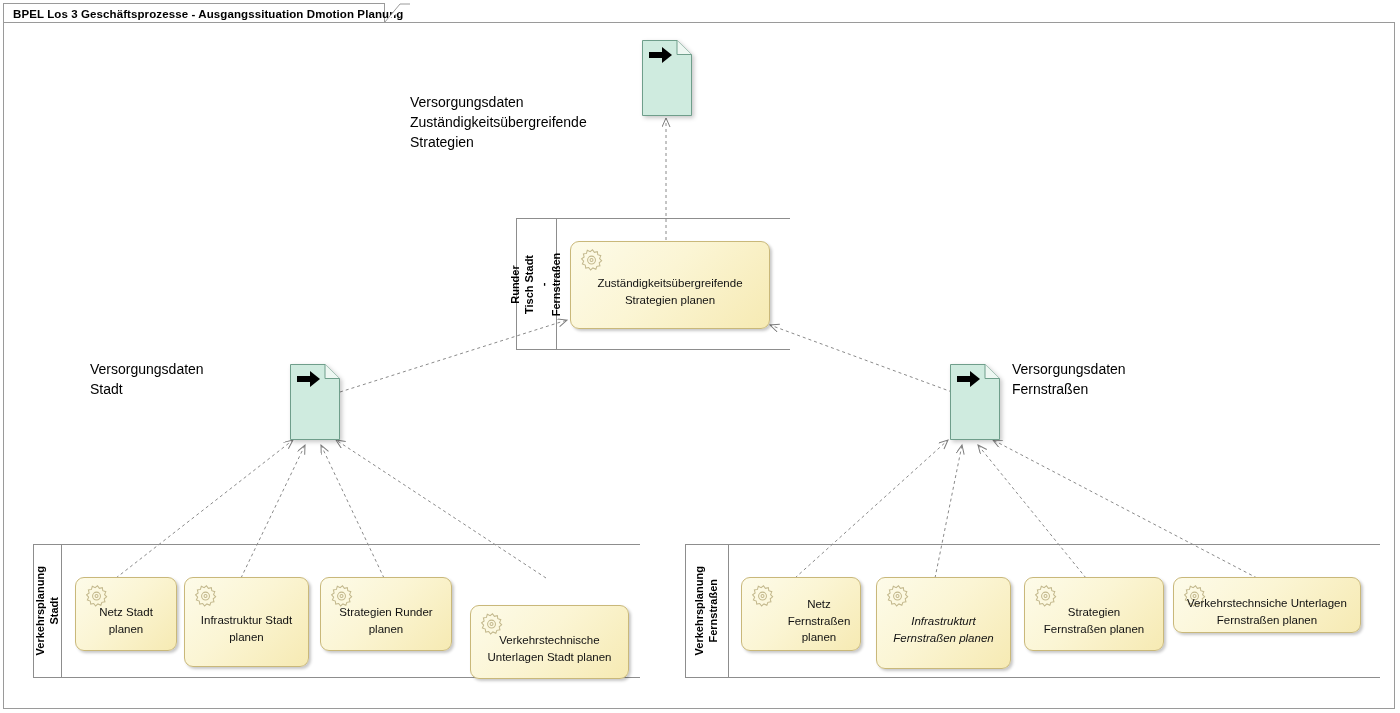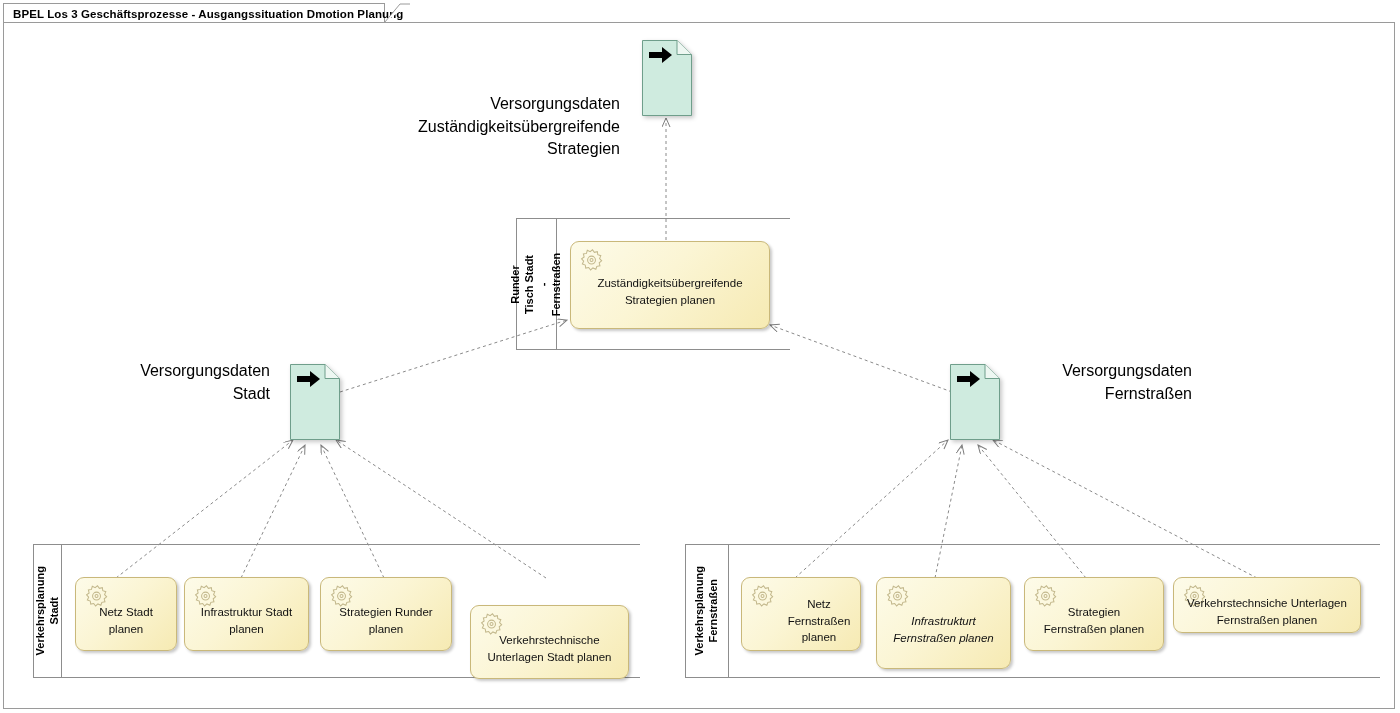--- a/index.html
+++ b/index.html
@@ -24,21 +24,21 @@
   .task{position:absolute;box-sizing:border-box;border:1px solid #c9b87a;border-radius:9px;
         background:linear-gradient(135deg,#fdfbe9 0%,#fbf5d4 45%,#f6eab3 100%);
         box-shadow:2px 2px 3px rgba(0,0,0,.22);
         display:flex;align-items:center;justify-content:center;}
   .task .tlabel{font-size:11.5px;color:#111;text-align:center;line-height:1.45;padding:0 6px;
                 position:relative;top:7px;}
   .gear{position:absolute;left:6px;top:4px;width:30px;height:30px;opacity:.85;}
 
   
   .dataobj{position:absolute;filter:drop-shadow(2px 2px 2px rgba(0,0,0,.22));}
-  .dlabel{position:absolute;font-size:16px;color:#000;text-align:right;line-height:1.42;white-space:pre-line;}
+  .dlabel{position:absolute;font-size:14px;color:#000;text-align:left;line-height:1.42;white-space:pre-line;}
 
   
   .links{position:absolute;left:0;top:0;width:1400px;height:713px;pointer-events:none;}
 </style>
 </head>
 <body>
 
 <div id="canvas">
 
   <div class="title-tab" style="width:382px;">
@@ -108,21 +108,21 @@
                    l-1.1 3.1 l-3.1 -1.4 l-2.5 2.2 l-2 -2.7 l-3.2 0.7 l-0.5 -3.3 l-3.1 -1.1 l1.4 -3.1 l-2.2 -2.4 l2.7 -2
                    l-0.8 -3.2 l3.3 -0.6 z"></path>
           <circle cx="15.5" cy="15" r="4.2"></circle>
             <circle cx="15.5" cy="15" r="1.6"></circle>
         </g>
       </svg>
       <span class="tlabel" style="white-space:pre-line;">Netz Stadt
 planen</span>
     </div>
 
-    <div class="task" style="left:150px;top:32px;width:125px;height:74px;">
+    <div class="task" style="left:150px;top:32px;width:125px;height:90px;">
       <svg class="gear" viewBox="0 0 32 32">
         <g fill="none" stroke="#b9ad7e" stroke-width="1.1">
           <path d="M11 4.5 l3 1.5 l2.5 -2 l2 2.8 l3.2 -0.8 l0.5 3.3 l3.2 1 l-1.3 3.1 l2.2 2.4 l-2.6 2.1 l0.8 3.2 l-3.3 0.6
                    l-1.1 3.1 l-3.1 -1.4 l-2.5 2.2 l-2 -2.7 l-3.2 0.7 l-0.5 -3.3 l-3.1 -1.1 l1.4 -3.1 l-2.2 -2.4 l2.7 -2
                    l-0.8 -3.2 l3.3 -0.6 z"></path>
           <circle cx="15.5" cy="15" r="4.2"></circle>
             <circle cx="15.5" cy="15" r="1.6"></circle>
         </g>
       </svg>
       <span class="tlabel" style="white-space:pre-line;">Infrastruktur Stadt

